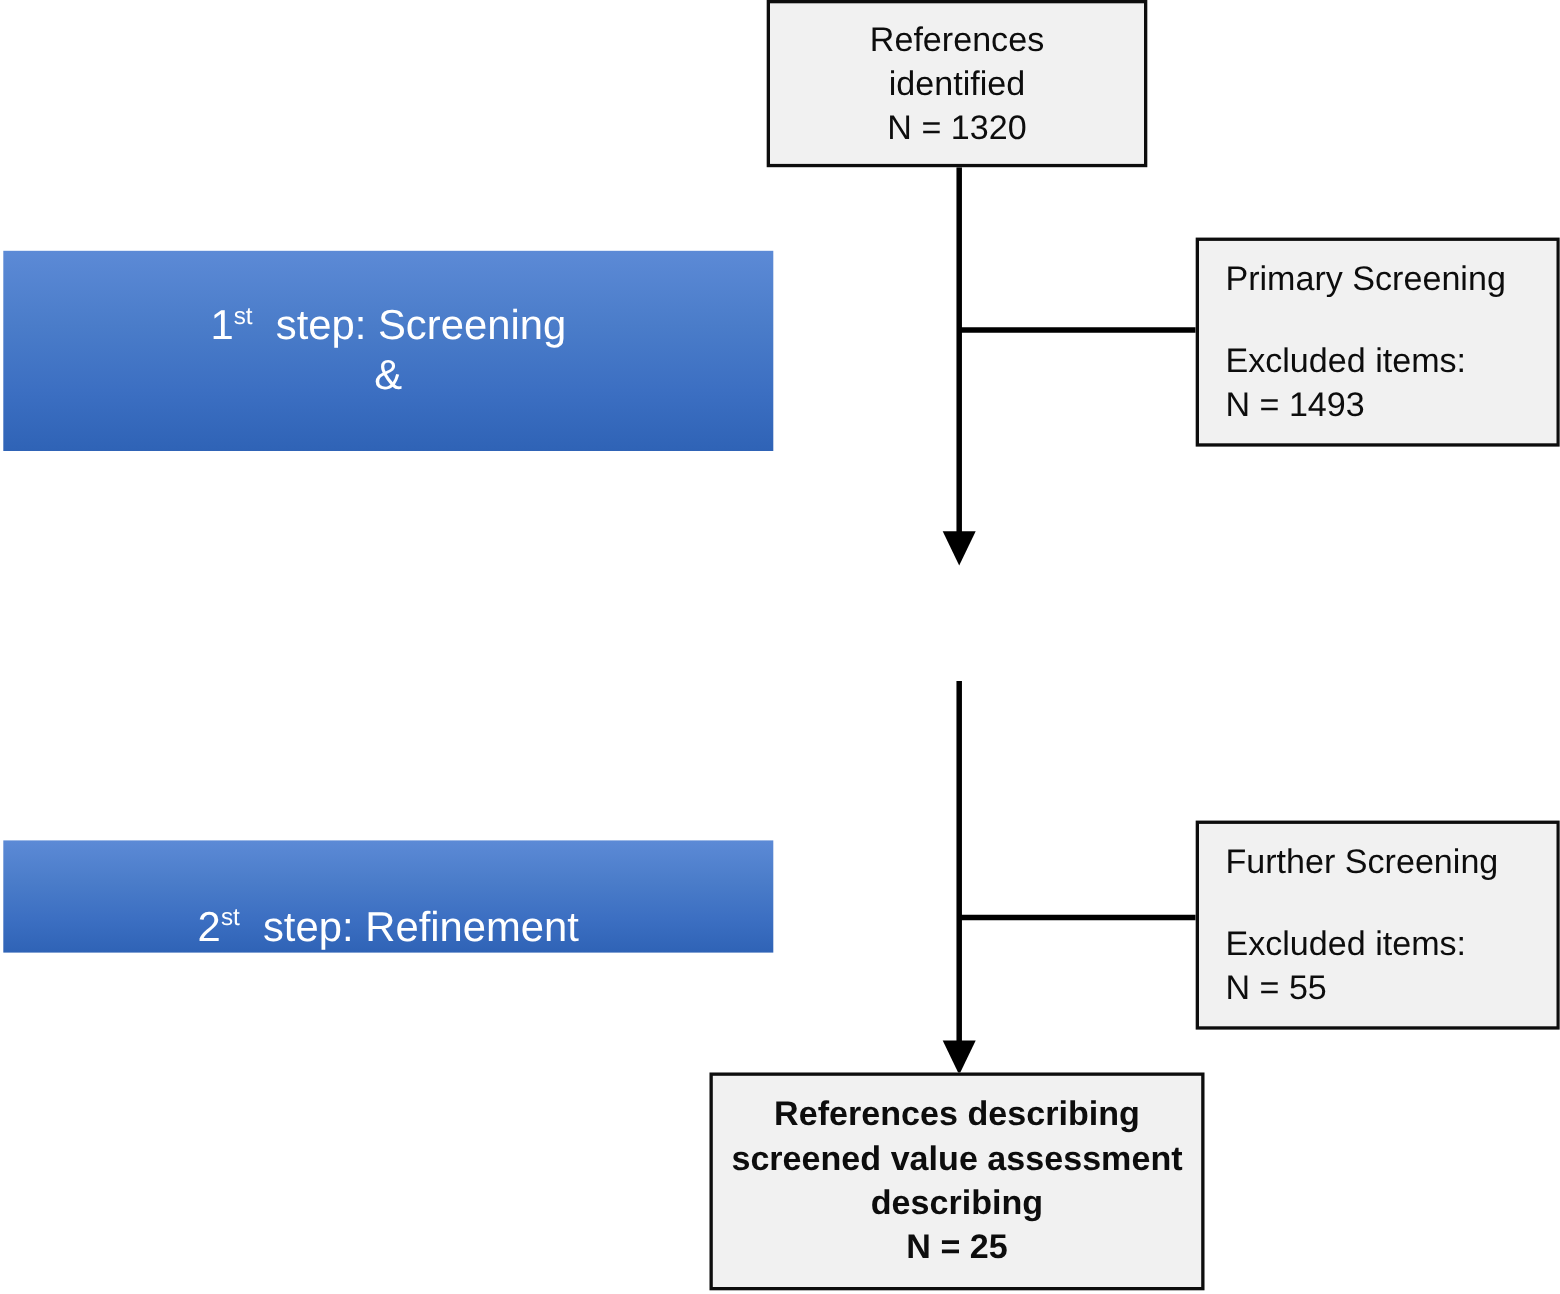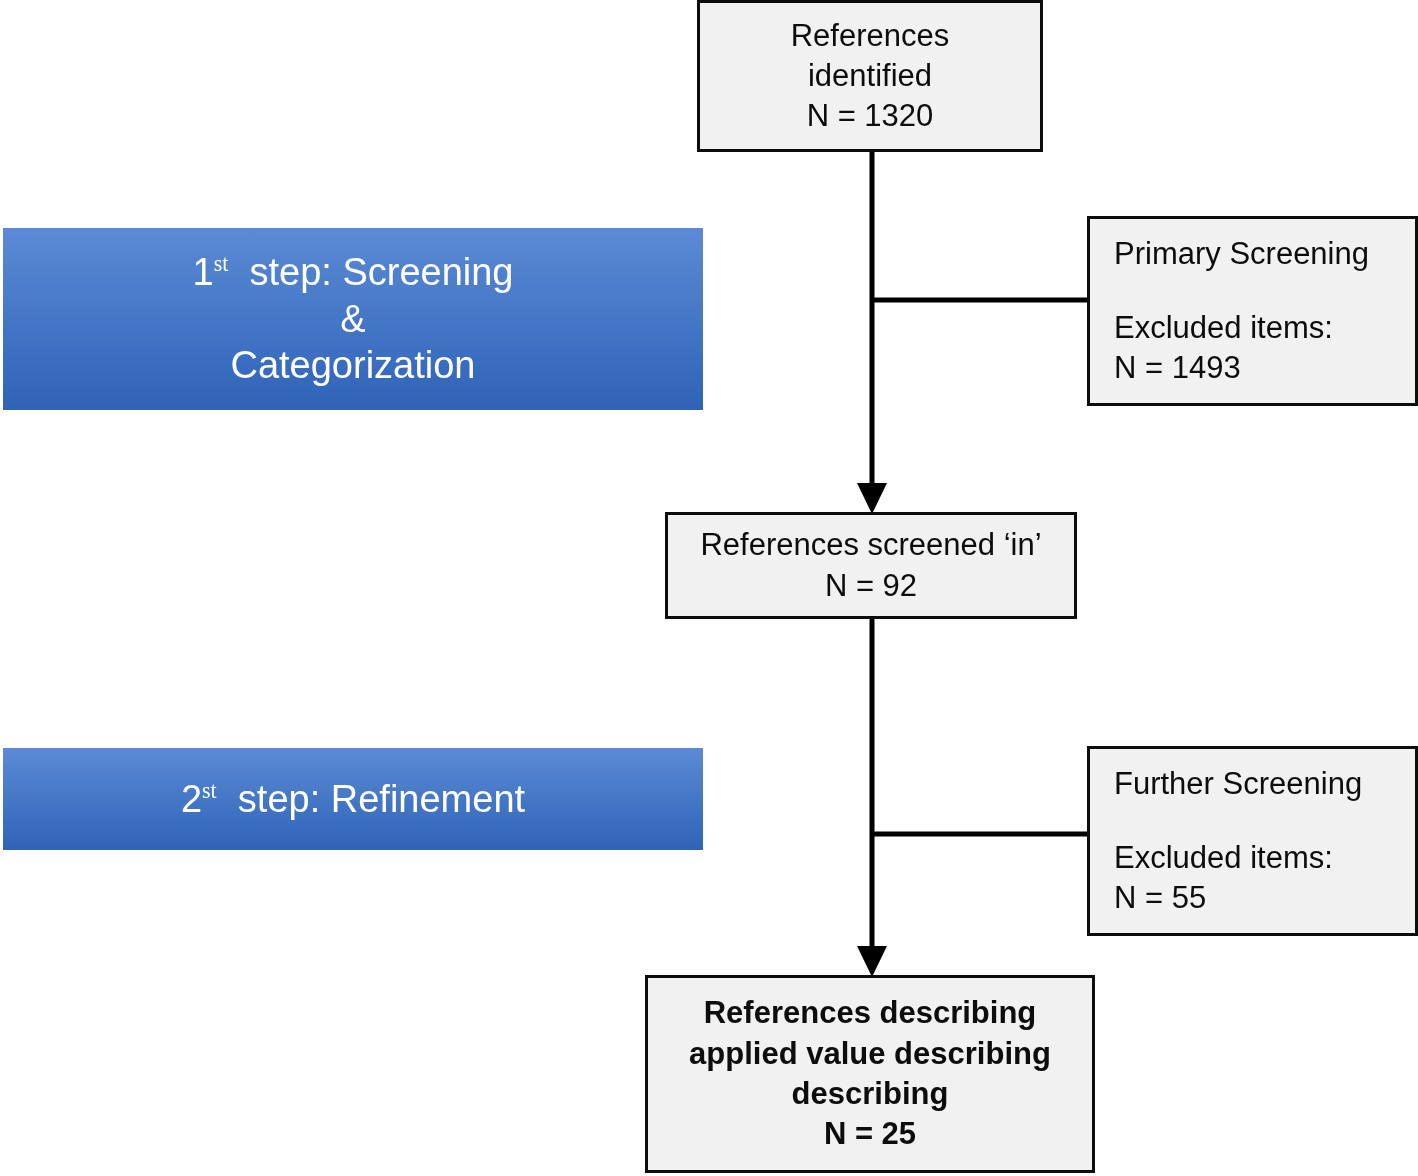--- a/index.html
+++ b/index.html
@@ -72,21 +72,20 @@
     line-height: 1.22;
     text-align: center;
   }
   .banner-line {
     white-space: pre;
   }
   .banner-line sup {
     font-size: 0.58em;
     vertical-align: super;
     line-height: 0;
-    font-family: Liberation Serif, serif;
   }
 </style>
 </head>
 <body>
 
 <div id="diagram-root">
 
   <svg id="connectors" viewBox="0 0 1418 1176" width="1418" height="1176" xmlns="http://www.w3.org/2000/svg">
 
     <line x1="872" y1="152" x2="872" y2="505" stroke="#000000" stroke-width="5"></line>
@@ -102,46 +101,41 @@
 
   <div class="node-box centered" id="node-references-identified" style="left:697px; top:0px; width:346px; height:152px;">
     <div class="node-line">References</div>
     <div class="node-line">identified</div>
     <div class="node-line">N = 1320</div>
   </div>
 
   <div class="step-banner" id="banner-step-1" style="left:3px; top:228px; width:700px; height:182px;">
     <div class="banner-line"><span>1</span><sup>st</sup><span>&nbsp; step: Screening</span></div>
     <div class="banner-line">&amp;</div>
-    <div class="banner-line">Categorization</div>
   </div>
 
   <div class="node-box lefted" id="node-primary-screening" style="left:1087px; top:216px; width:331px; height:190px;text-align:right;">
     <div class="node-line">Primary Screening</div>
     <div class="spacer-line"></div>
     <div class="node-line">Excluded items:</div>
     <div class="node-line">N = 1493</div>
   </div>
 
-  <div class="node-box centered" id="node-references-screened-in" style="left:665px; top:512px; width:412px; height:107px;">
-    <div class="node-line">References screened ‘in’</div>
-    <div class="node-line">N = 92</div>
-  </div>
 
-  <div class="step-banner" id="banner-step-2" style="left:3px; top:748px; width:700px; height:102px;">
+  <div class="step-banner" id="banner-step-2" style="left:3px; top:764px; width:700px; height:102px;justify-content:flex-end;">
     <div class="banner-line"><span>2</span><sup>st</sup><span>&nbsp; step: Refinement</span></div>
   </div>
 
   <div class="node-box lefted" id="node-further-screening" style="left:1087px; top:746px; width:331px; height:190px;">
     <div class="node-line">Further Screening</div>
     <div class="spacer-line"></div>
     <div class="node-line">Excluded items:</div>
     <div class="node-line">N = 55</div>
   </div>
 
   <div class="node-box centered" id="node-references-frameworks" style="left:645px; top:975px; width:450px; height:198px;font-weight:bold;">
     <div class="node-line">References describing</div>
-    <div class="node-line">applied value describing</div>
+    <div class="node-line">screened value assessment</div>
     <div class="node-line">describing</div>
     <div class="node-line">N = 25</div>
   </div>
 
 </div>
 
 </body></html>

